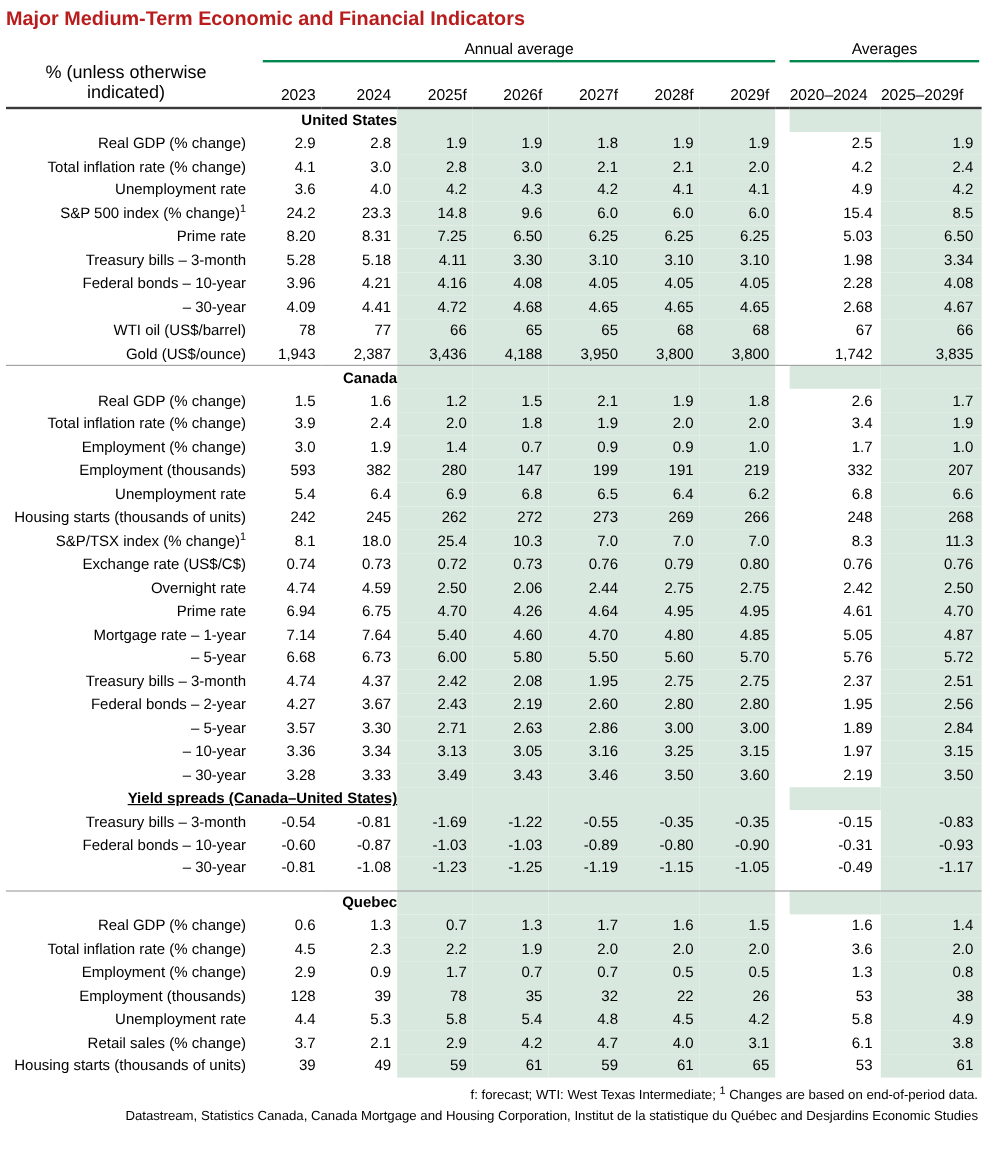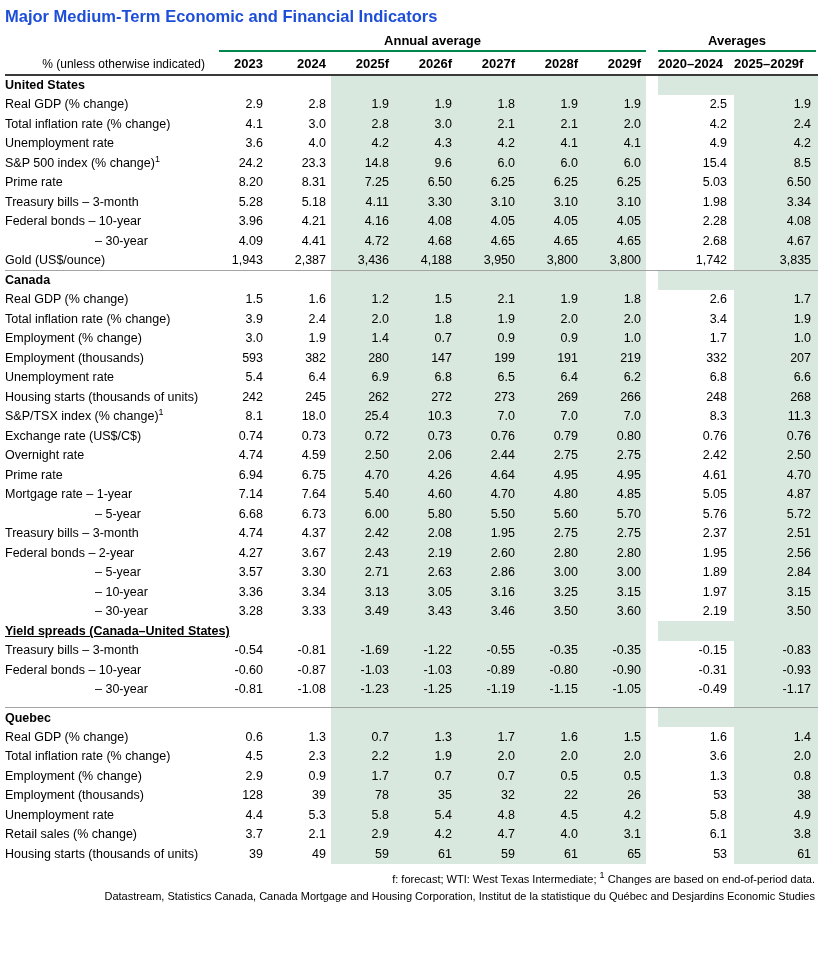--- a/index.html
+++ b/index.html
@@ -13,65 +13,65 @@
   }
   .page { padding: 7px 4px 0 5px; }
 
   .table-label {
     color: #00874e;
     font-size: 16px;
     font-weight: bold;
     margin: 0 0 9px 0;
   }
   .page-title {
-    color: #1d4ed8;
+    color: #b91c1c;
     font-size: 16.5px;
     font-weight: bold;
     margin: 0 0 7px 0;
   }
 
   table {
     border-collapse: collapse;
     table-layout: fixed;
     width: 813px;
   }
   col.c-label { width: 200px; }
   col.c-year  { width: 63px; }
   col.c-gap   { width: 12px; }
   col.c-avg1  { width: 76px; }
   col.c-avg2  { width: 84px; }
 
-  thead th { font-weight: bold; padding: 0; vertical-align: bottom; }
+  thead th { font-weight: normal; padding: 0; vertical-align: bottom; }
   .group-row th { height: 19px; font-size: 13px; }
   .group-row .group-inner-annual {
     border-bottom: 2px solid #00874e;
     padding-bottom: 2px; margin-left: 14px;
     text-align: center;
   }
   .group-row .group-inner-averages {
     border-bottom: 2px solid #00874e;
     padding-bottom: 2px; margin-right: 2px;
     text-align: center;
   }
   .cols-row th { border-bottom: 2px solid #3a3a3a; height: 23px; padding-bottom: 3px; }
   .unit-note {
-    text-align: right; font-weight: normal; font-size: 12px;
+    text-align: center; font-weight: normal; font-size: 15px;
     vertical-align: bottom;
   }
   .year-th { text-align: right; font-size: 13px; padding-right: 5px; }
   .avg-th  { text-align: left; font-size: 13px; padding-right: 7px; }
 
   tbody td {
     height: 19.5px;
     padding: 0;
     font-size: 12.5px;
     vertical-align: middle;
     white-space: nowrap;
   }
-  td.label { text-align: left; overflow: visible; }
+  td.label { text-align: right; overflow: visible; }
   td.label.indent { padding-left: 90px; }
   td.num { text-align: right; padding-right: 5px; }
   td.num.avg { padding-right: 7px; }
   td.shade { background: #d9e8de; }
   tr.section-row td { font-weight: bold; }
   tr.divider td { border-top: 1px solid #a3a3a3; }
   tr.pad-bottom td { padding-bottom: 9px; height: 28px; }
   .sec-underline { text-decoration: underline; }
   sup { font-size: 9px; line-height: 0; }
 
@@ -234,20 +234,33 @@
           <td class="num shade">4.72</td>
           <td class="num shade">4.68</td>
           <td class="num shade">4.65</td>
           <td class="num shade">4.65</td>
           <td class="num shade">4.65</td>
           <td></td>
           <td class="num avg">2.68</td>
           <td class="num avg shade">4.67</td>
         </tr>
         <tr>
+          <td class="label">WTI oil (US$/barrel)</td>
+          <td class="num">78</td>
+          <td class="num">77</td>
+          <td class="num shade">66</td>
+          <td class="num shade">65</td>
+          <td class="num shade">65</td>
+          <td class="num shade">68</td>
+          <td class="num shade">68</td>
+          <td></td>
+          <td class="num avg">67</td>
+          <td class="num avg shade">66</td>
+        </tr>
+        <tr>
           <td class="label">Gold (US$/ounce)</td>
           <td class="num">1,943</td>
           <td class="num">2,387</td>
           <td class="num shade">3,436</td>
           <td class="num shade">4,188</td>
           <td class="num shade">3,950</td>
           <td class="num shade">3,800</td>
           <td class="num shade">3,800</td>
           <td></td>
           <td class="num avg">1,742</td>

